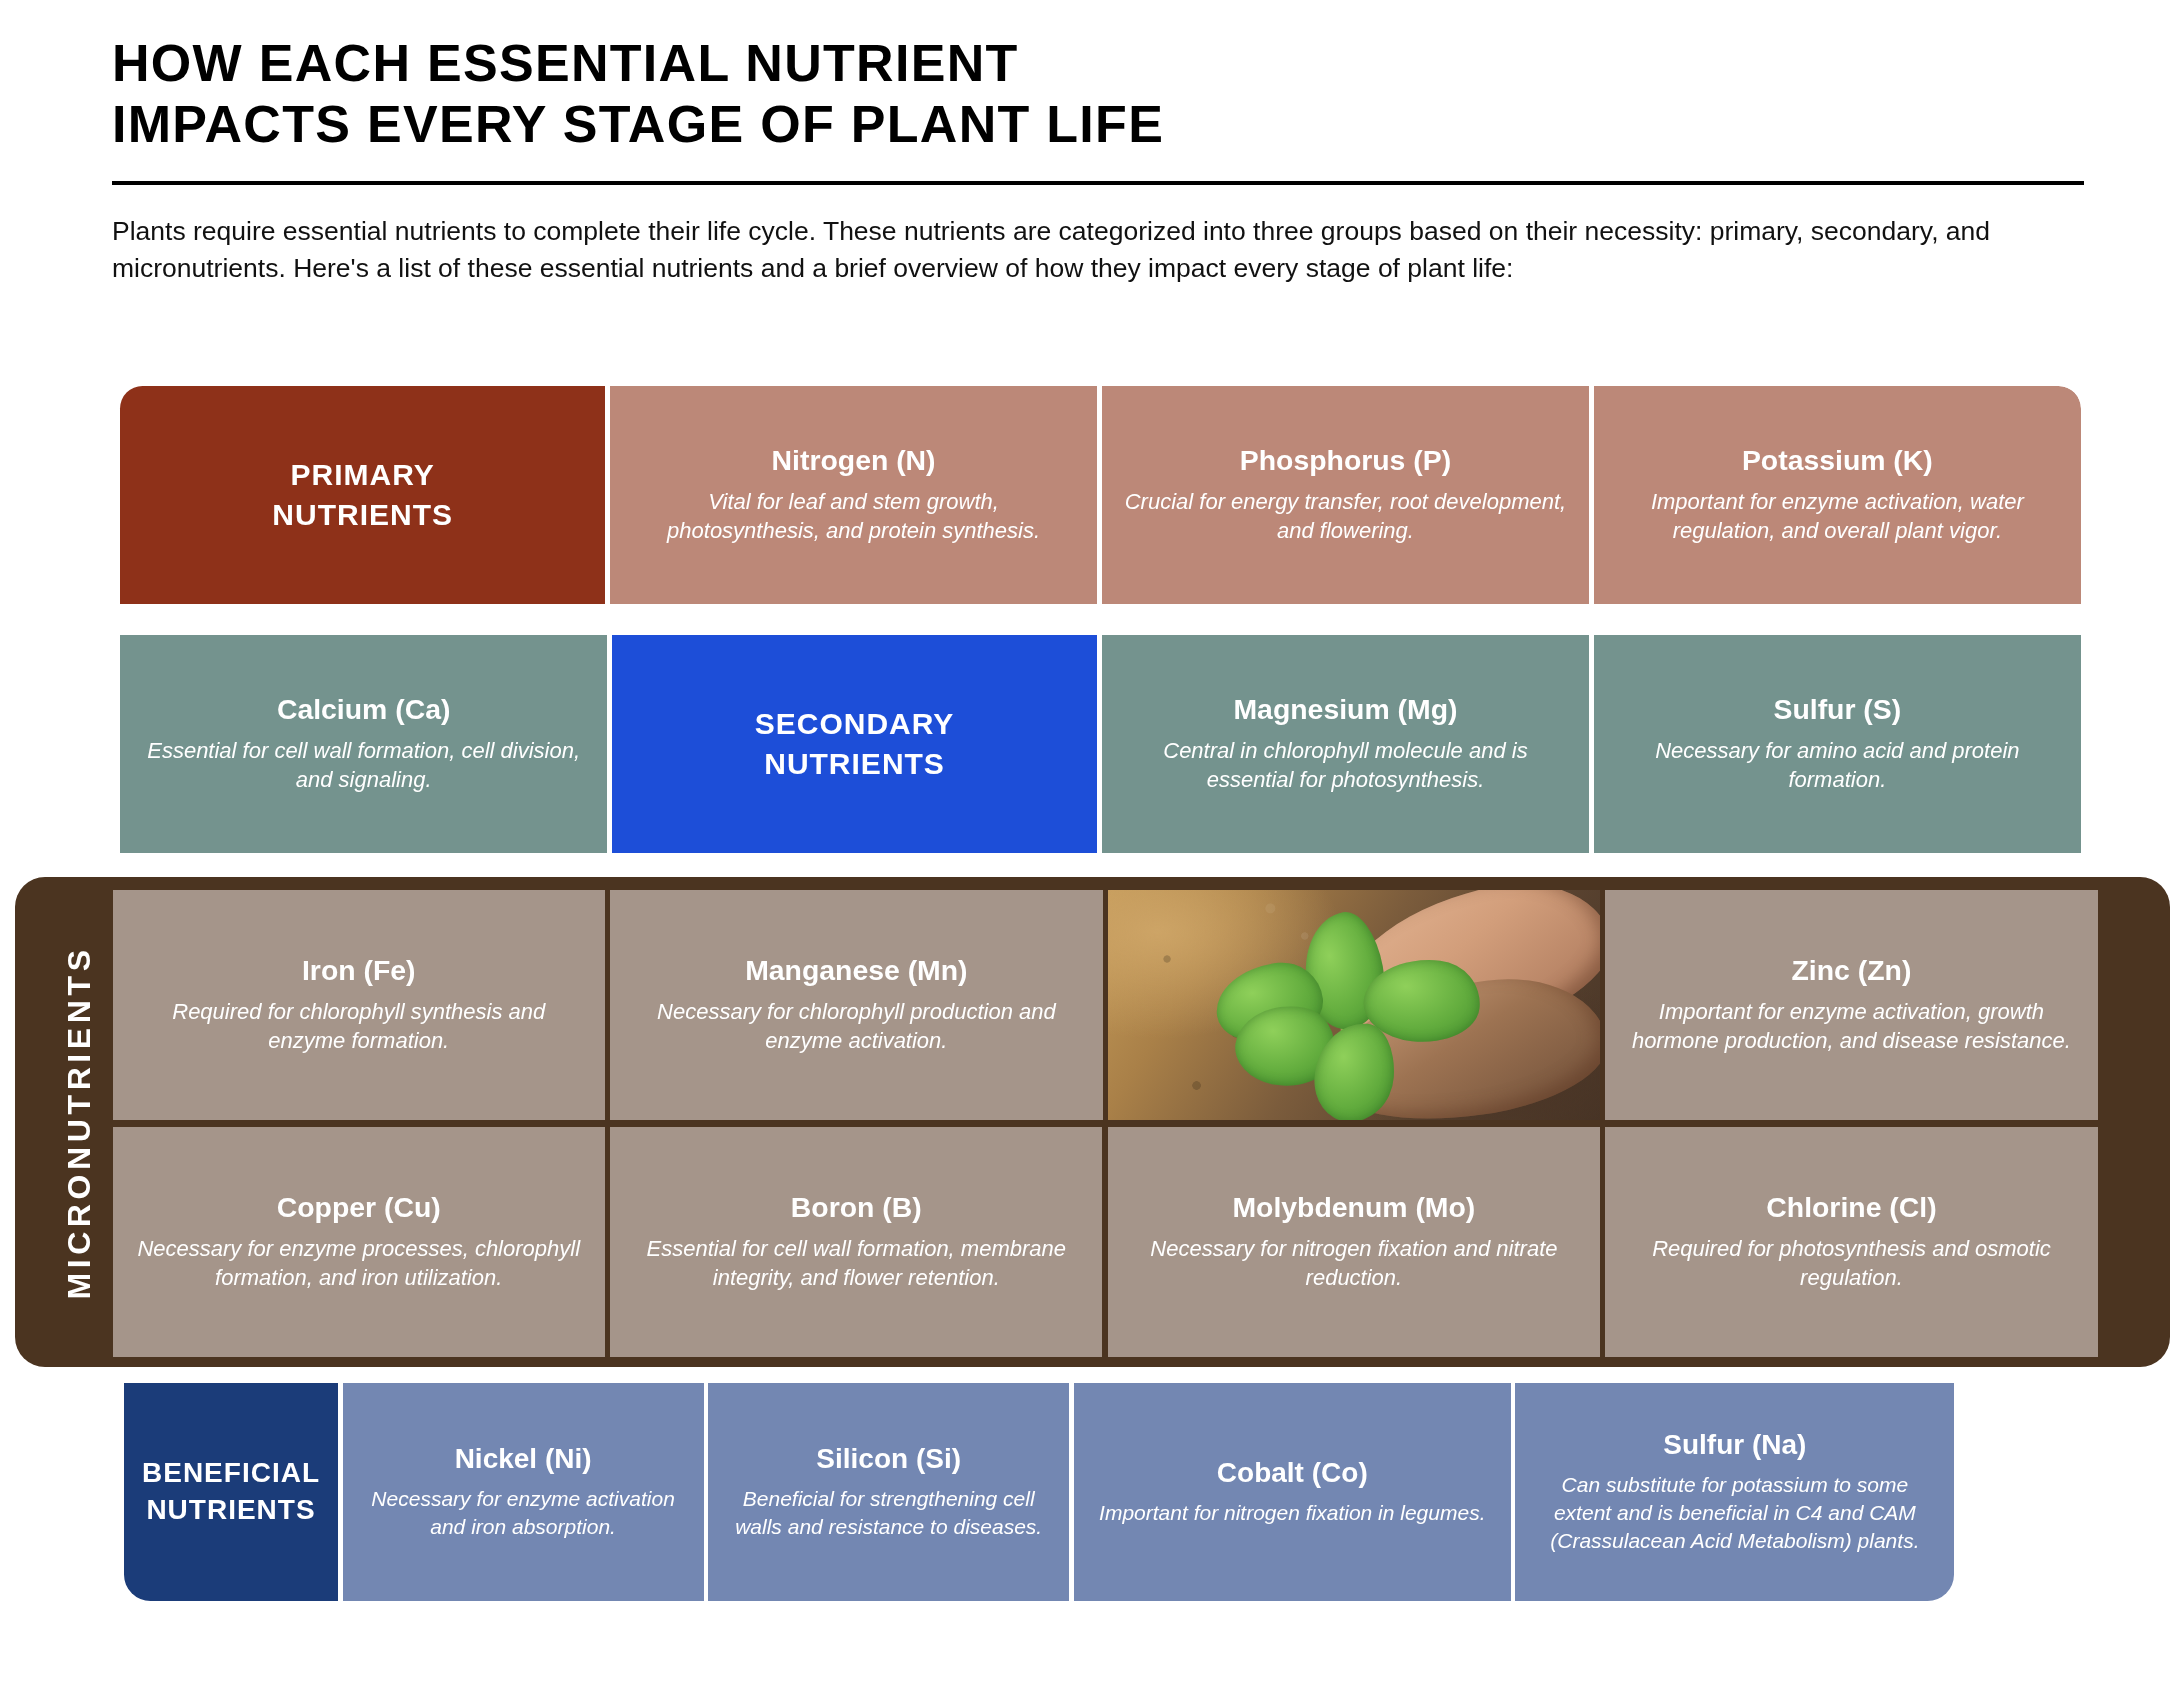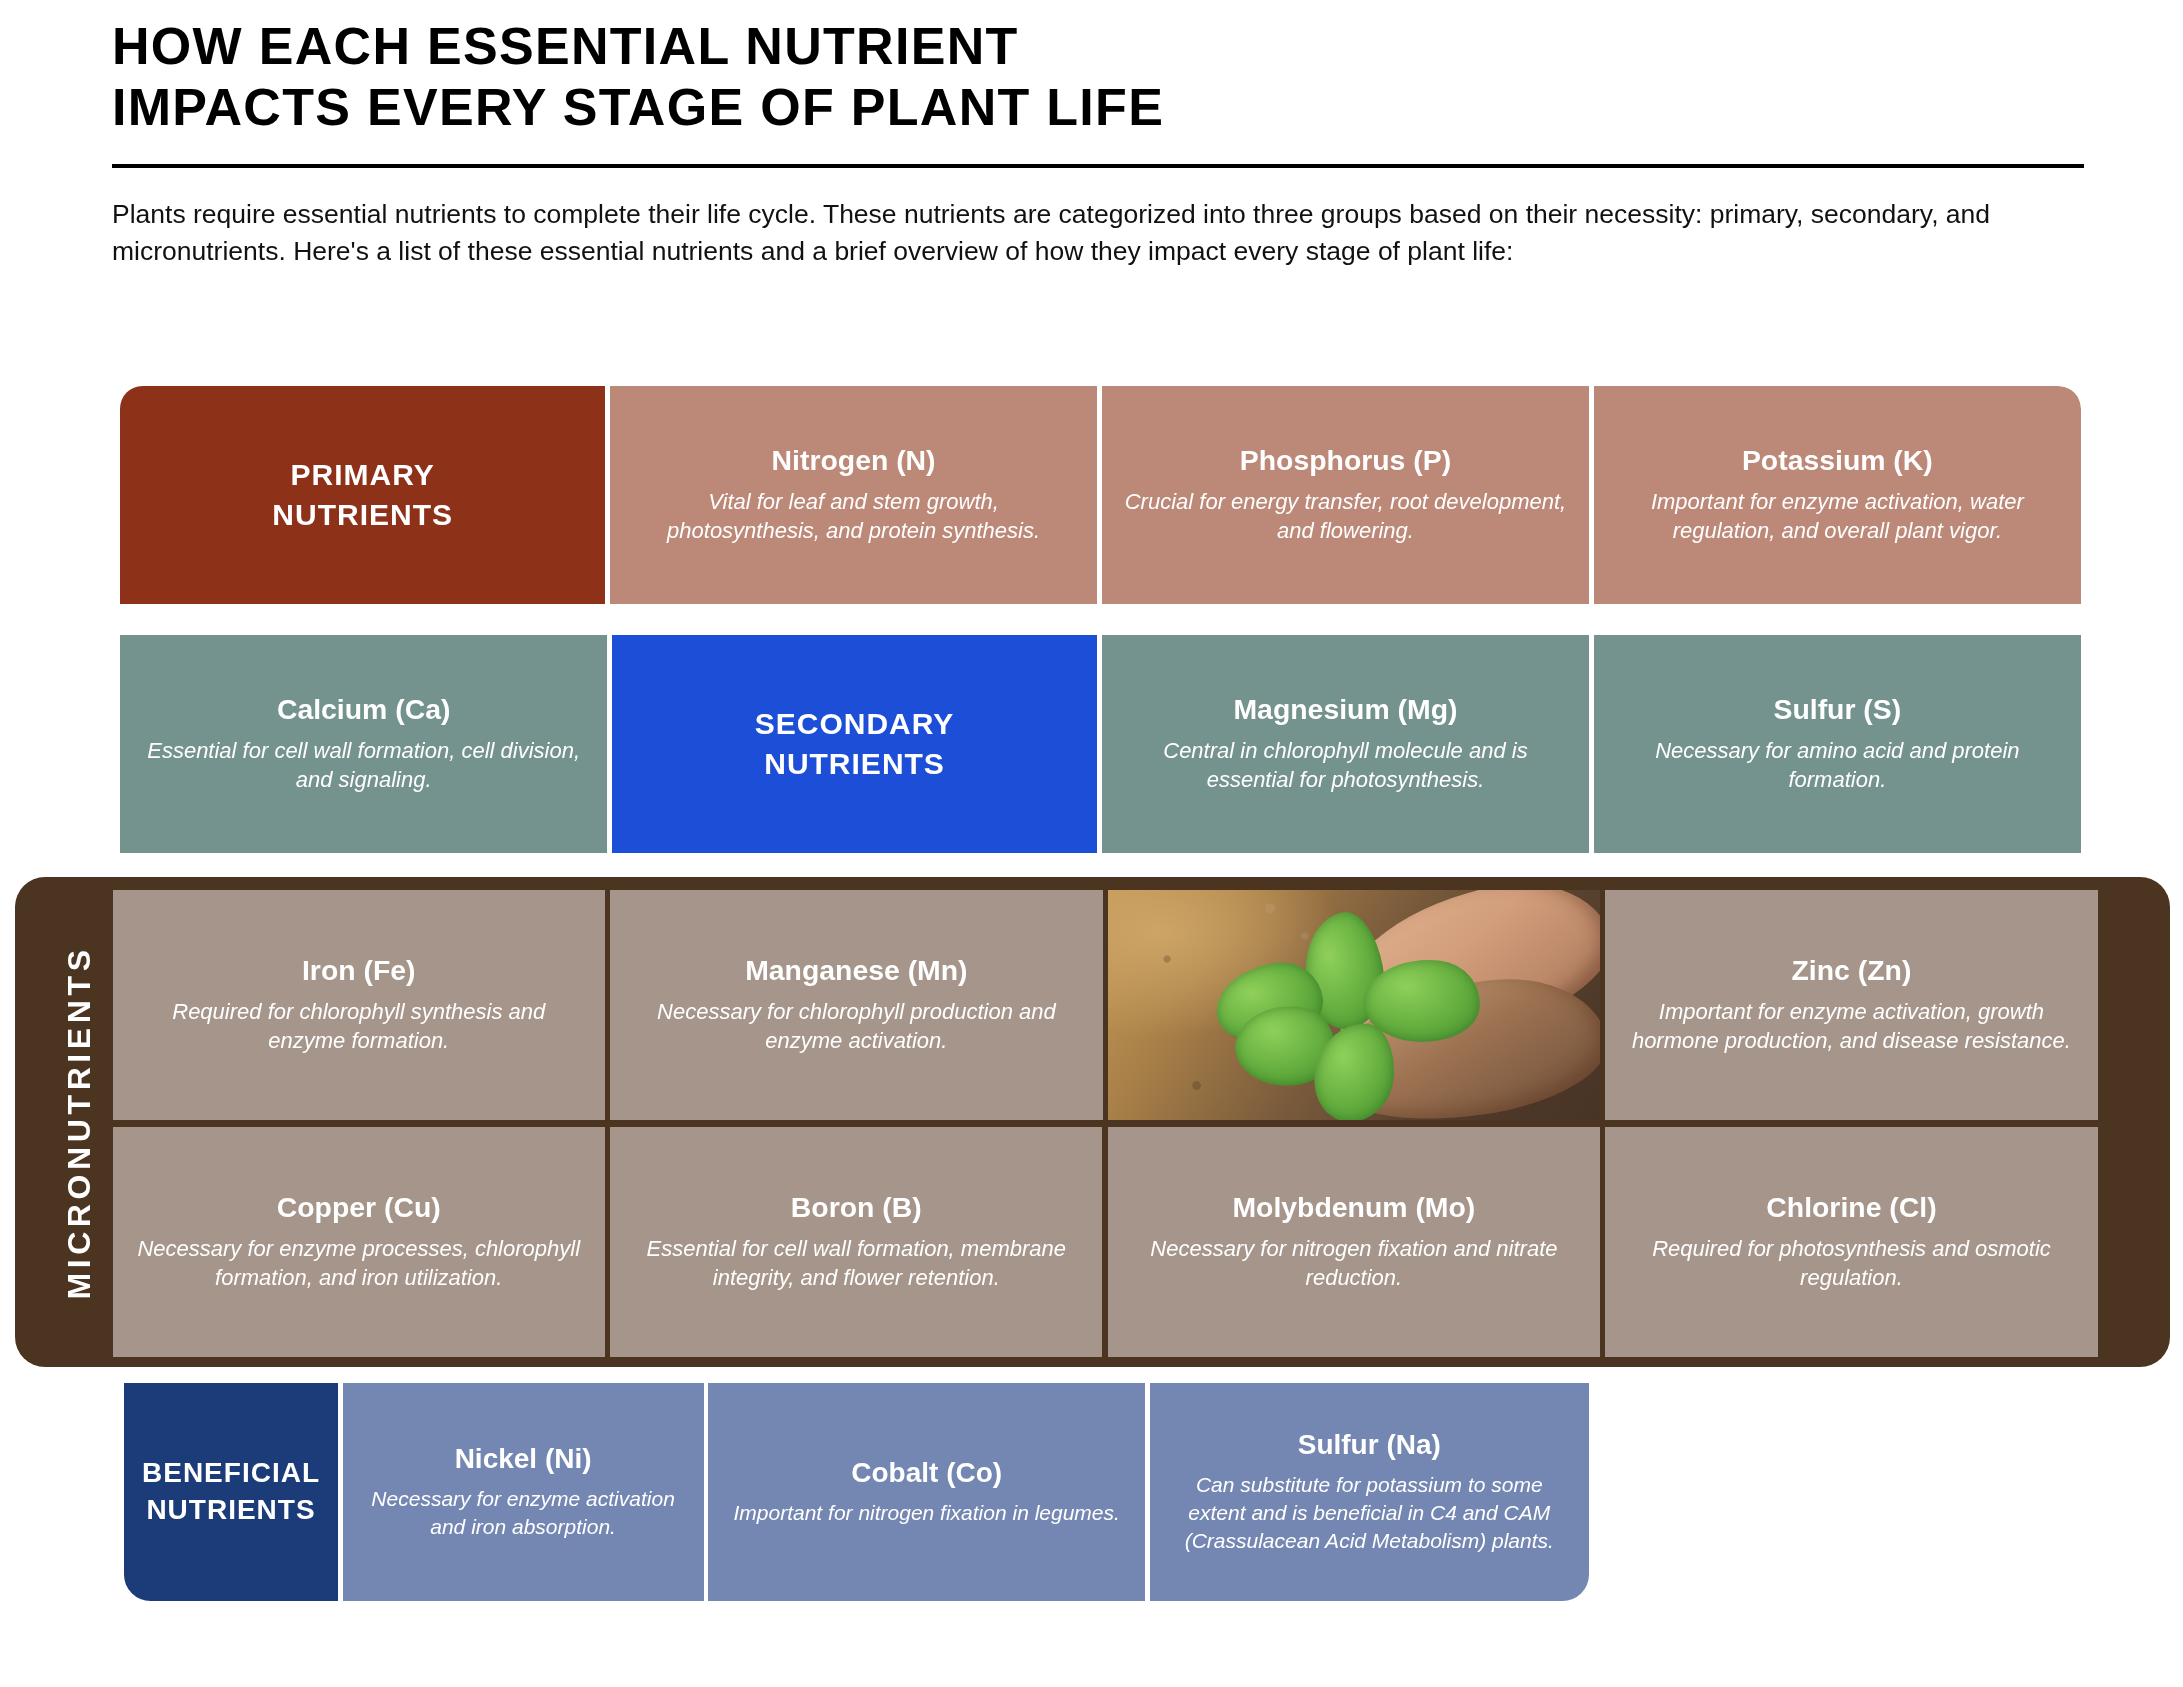--- a/index.html
+++ b/index.html
@@ -20,21 +20,21 @@
     left: 0; top: 0;
     width: 2183px;
     height: 1687px;
     background: #ffffff;
   }
 
   
   .header {
     position: absolute;
     left: 112px;
-    top: 16px;
+    top: 33px;
     width: 1972px;
   }
   .title {
     font-size: 52px;
     font-weight: bold;
     letter-spacing: 1.3px;
     line-height: 1.18;
     color: #000000;
     margin: 0;
     text-transform: uppercase;
@@ -388,20 +388,24 @@
     <div class="cell label-cell">
       <div class="grouplabel">
         <span>BENEFICIAL</span><br>
         <span>NUTRIENTS</span>
       </div>
     </div>
     <div class="cell data-cell">
       <div class="nutrient-name">Nickel (Ni)</div>
       <div class="nutrient-desc">Necessary for enzyme activation and iron absorption.</div>
     </div>
+    <div class="cell data-cell">
+      <div class="nutrient-name">Silicon (Si)</div>
+      <div class="nutrient-desc">Beneficial for strengthening cell walls and resistance to diseases.</div>
+    </div>
     <div class="cell data-cell wide">
       <div class="nutrient-name">Cobalt (Co)</div>
       <div class="nutrient-desc">Important for nitrogen fixation in legumes.</div>
     </div>
     <div class="cell data-cell">
       <div class="nutrient-name">Sulfur (Na)</div>
       <div class="nutrient-desc">Can substitute for potassium to some extent and is beneficial in C4 and CAM (Crassulacean Acid Metabolism) plants.</div>
     </div>
   </div>
 

